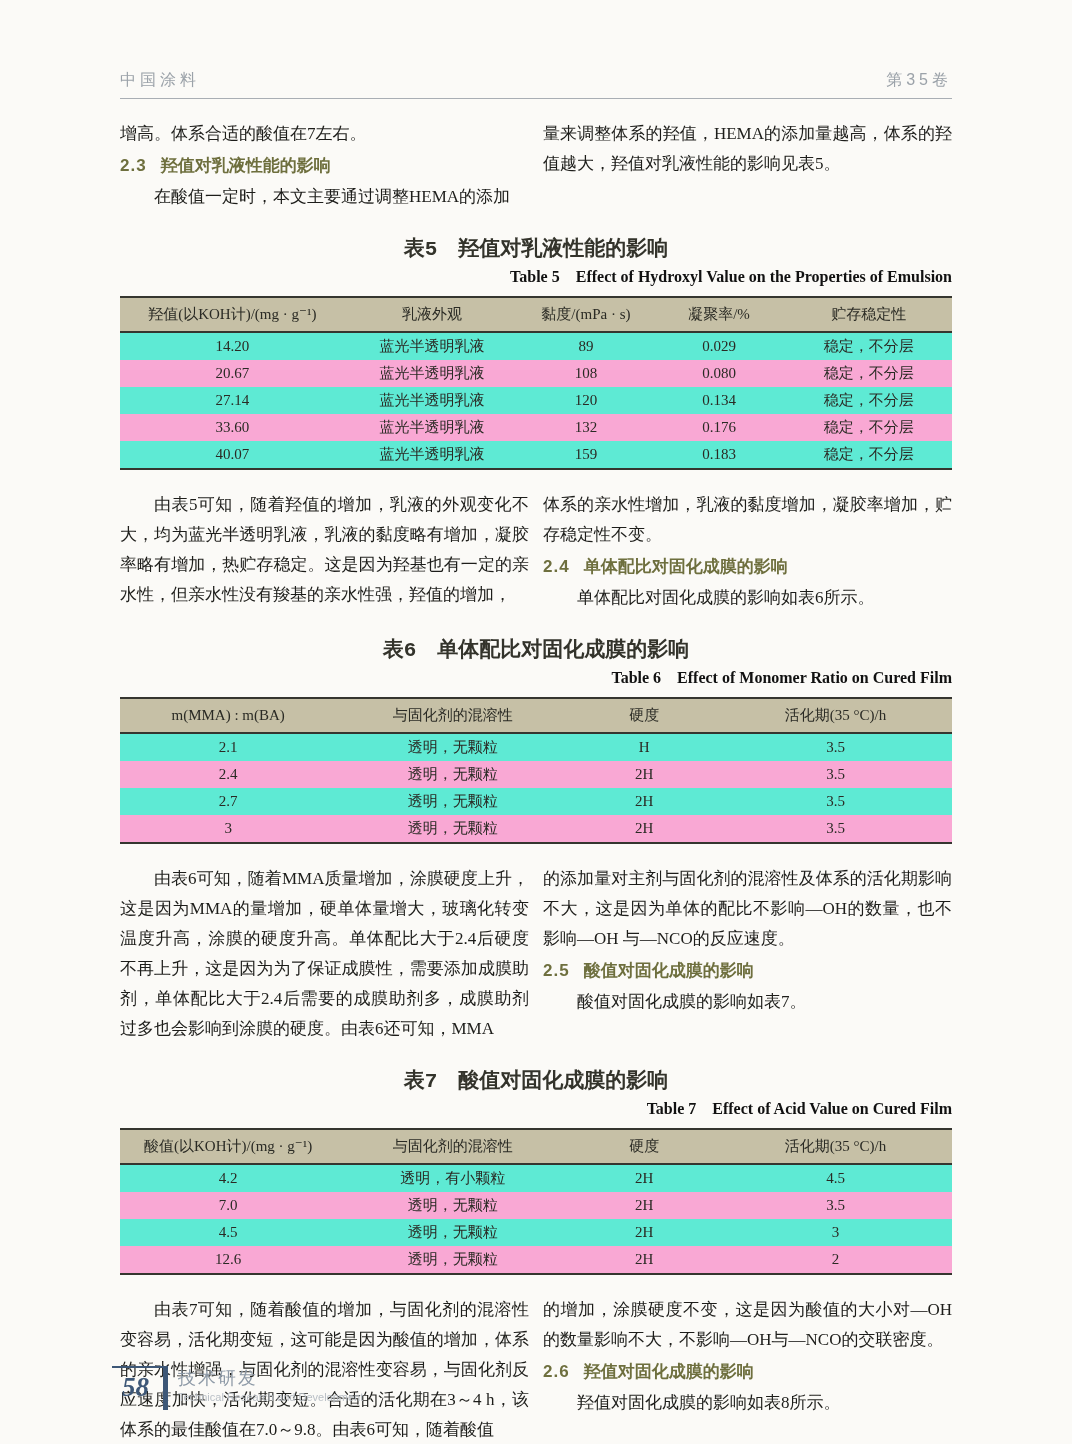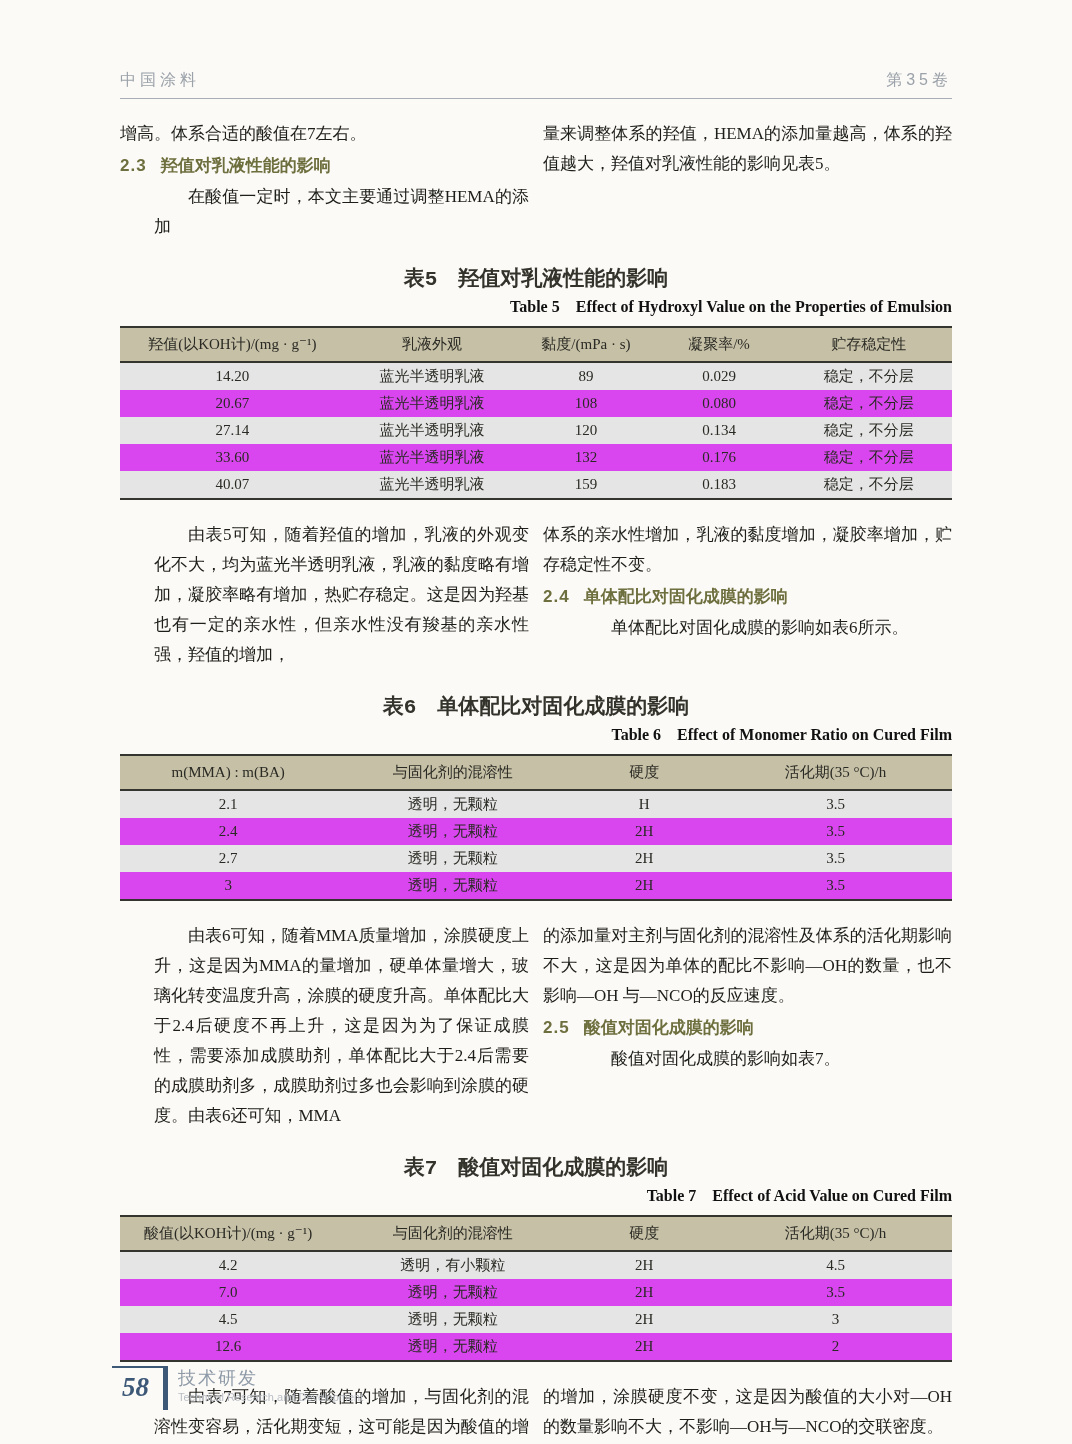--- a/index.html
+++ b/index.html
@@ -16,21 +16,21 @@
     font-family:"Liberation Sans","DejaVu Sans",sans-serif;
     font-size:16px; letter-spacing:4px; color:#9ba2a9;
   }
   .content { padding:0 120px; }
   .two-col { display:flex; gap:14px; margin-top:20px; }
   .col { flex:1; min-width:0; }
   .body-text {
     margin:0; font-size:17px; line-height:30px; text-align:justify;
     color:#1d1d1a;
   }
-  .indent { text-indent:2em;margin-left:34px; }
+  .indent { text-indent:2em; }
   .sec-heading {
     margin:3px 0 2px 0; font-family:"Liberation Sans","DejaVu Sans",sans-serif;
     font-size:17px; line-height:28px; font-weight:bold; color:#6e6f3e;
   }
   .sec-heading .hnum { margin-right:14px; letter-spacing:1px; }
   
   .table-block { margin-top:22px; }
   .tcap-cn {
     text-align:center; font-family:Liberation Mono, monospace;
     font-weight:bold; font-size:21px; color:#33332b; margin-bottom:5px;
@@ -43,23 +43,23 @@
     width:100%; border-collapse:collapse; table-layout:fixed;
     border-top:2px solid #35352f; border-bottom:2px solid #35352f;
     font-size:15px;
   }
   table.data-table th {
     background:#c6c0a6; font-weight:normal; color:#2a2a24;
     border-bottom:2px solid #35352f; padding:7px 2px; text-align:center;
     font-family:"Liberation Serif","DejaVu Serif",serif;
   }
   table.data-table td {
-    padding:4px 2px; text-align:center; color:#2a2a24; background:#e5e5e5;
-  }
-  table.data-table tr.alt td { background:#d946ef;font-family:Liberation Serif, serif; }
+    padding:4px 2px; text-align:center; color:#2a2a24; background:#5eead4;
+  }
+  table.data-table tr.alt td { background:#f9a8d4;font-family:Liberation Serif, serif; }
   
   .page-footer { position:absolute; left:112px; bottom:34px; display:flex; align-items:flex-start; }
   .pn-box {
     border-top:2px solid #3d5777;
     font-family:"Liberation Serif","DejaVu Serif",serif; font-style:italic; font-weight:bold;
     font-size:27px; color:#3d5777; padding:2px 14px 4px 10px; line-height:34px;
   }
   .pn-bar { width:5px; height:44px; background:#3d5777; }
   .pn-labels { padding-left:10px; font-family:"Liberation Sans","DejaVu Sans",sans-serif; }
   .f-cn { font-size:18px; letter-spacing:2px; color:#8d99a6; line-height:24px; }

